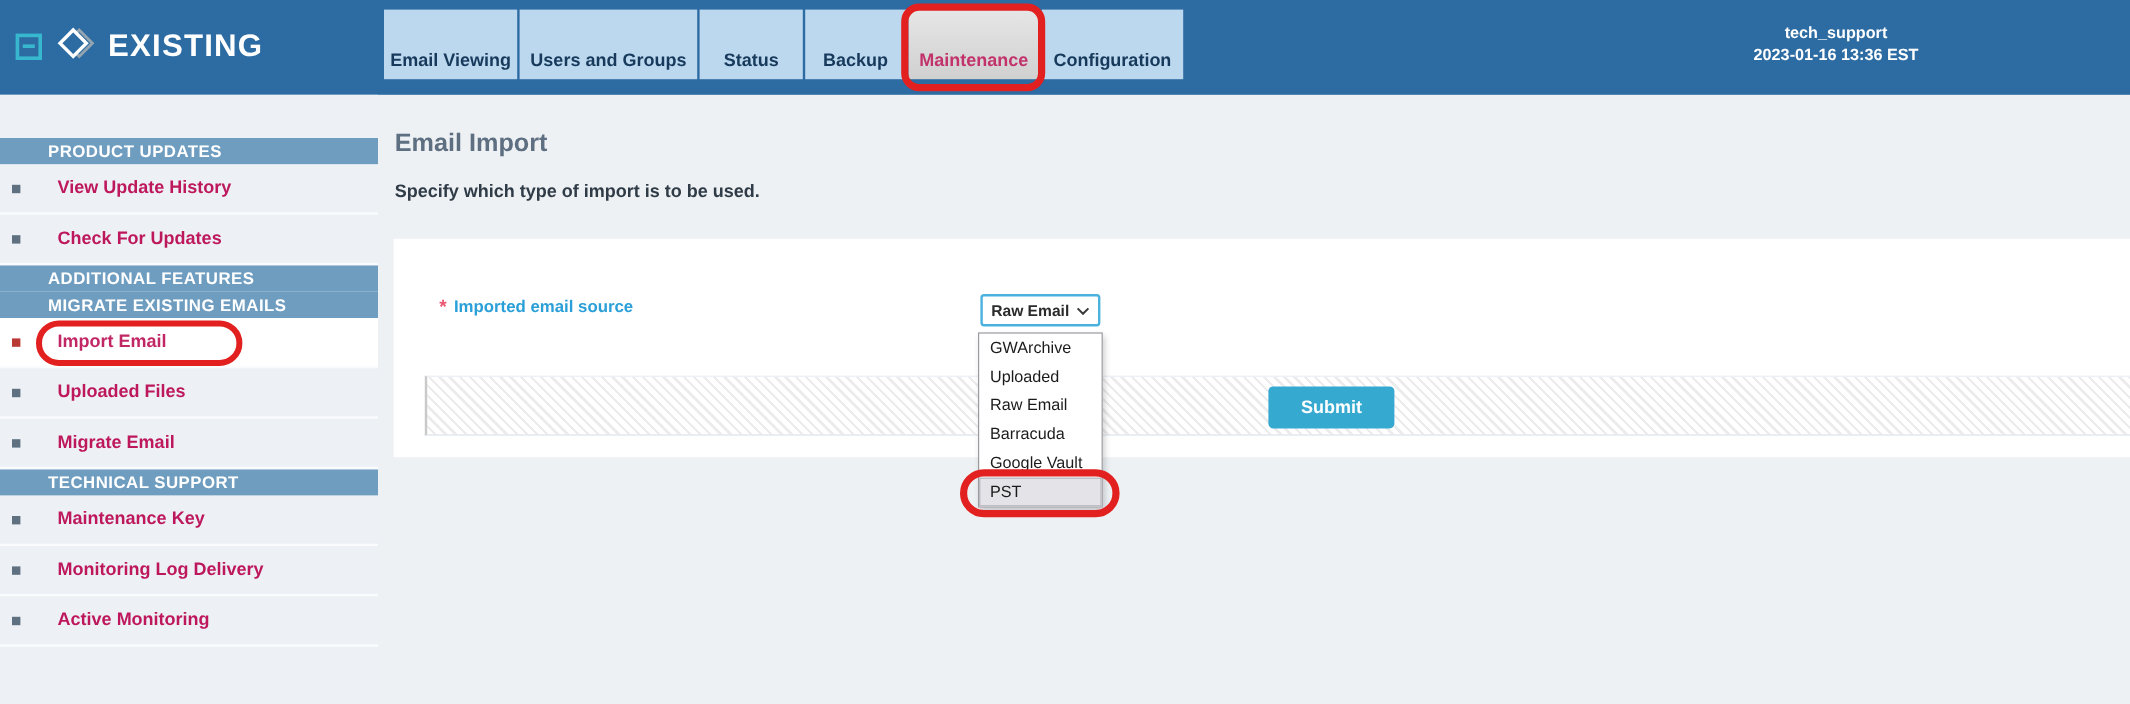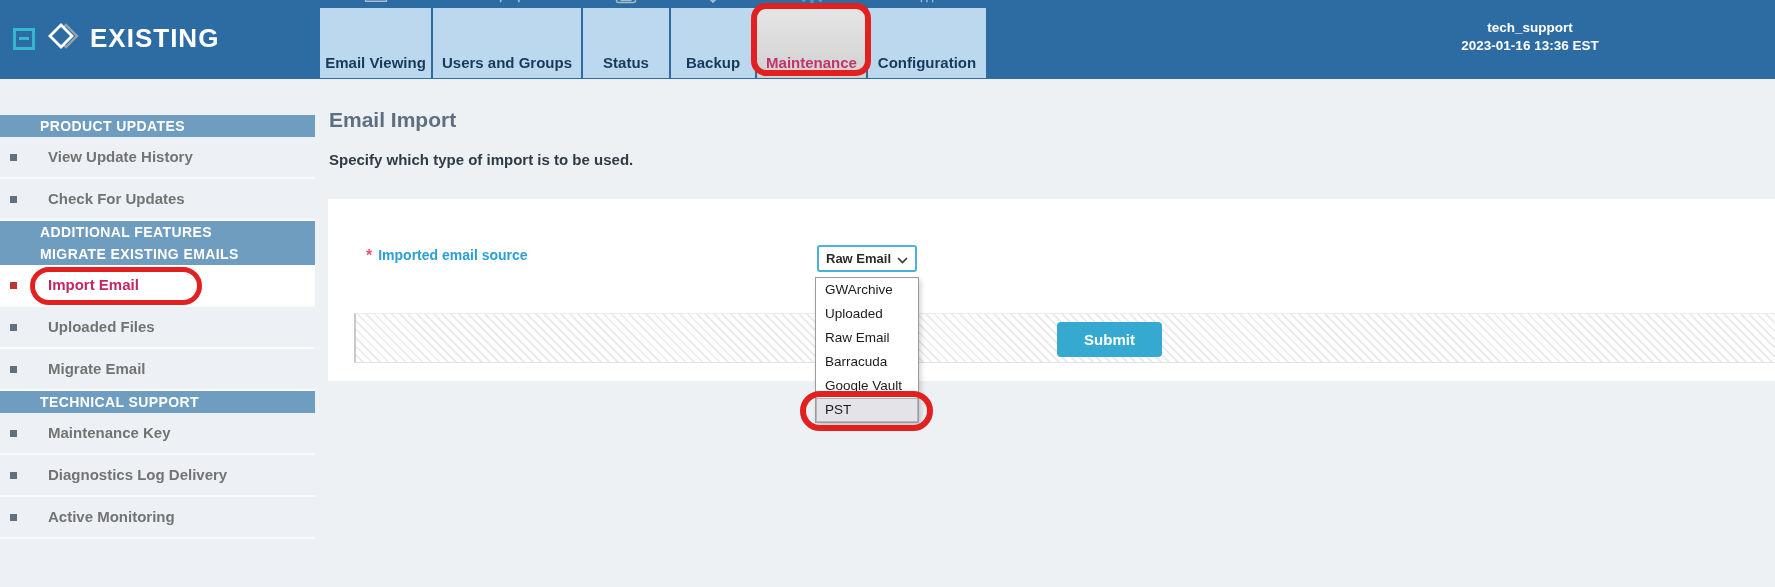--- a/index.html
+++ b/index.html
@@ -7,31 +7,31 @@
   body { font-family:"Liberation Sans", sans-serif; }
   #screen { position:relative; width:1775px; height:587px; background:#eef1f4; overflow:hidden; }
 
   
   .header { position:absolute; left:0; top:0; width:1775px; height:79px; background:#2d6ca3; }
   .collapse-btn { position:absolute; left:13px; top:28px; width:22px; height:22px; border:3px solid #38b8ce; }
   .collapse-btn .minus { position:absolute; left:3px; top:6px; width:10px; height:3px; background:#38b8ce; }
   .logo-wrap { position:absolute; left:44px; top:13px; display:flex; align-items:center; }
   .brand { color:#ffffff; font-size:26px; font-weight:700; letter-spacing:1px; margin-left:8px; line-height:50px; }
   .nav-tabs { position:absolute; left:320px; top:8px; height:71px; display:flex; gap:2px; }
-  .tab { height:70px; background:#bcd8ee; display:flex; flex-direction:column; justify-content:flex-end; align-items:center; padding-bottom:7px; cursor:pointer;gap:45px; }
+  .tab { height:58px; background:#bcd8ee; display:flex; flex-direction:column; justify-content:flex-end; align-items:center; padding-bottom:7px; cursor:pointer;gap:45px; }
   .tab.active { background:linear-gradient(#e6e6e6,#d0d0d0); }
   .tab-icon { display:block; height:30px; margin-bottom:2px; }
   .tab-label { font-size:15px; font-weight:700; color:#17395c; white-space:nowrap; }
   .tab.active .tab-label { color:#c2336b; }
   .user-info { position:absolute; left:1400px; top:19px; width:260px; text-align:center; color:#ffffff; font-size:13.5px; font-weight:600; line-height:18px; }
 
   
   .sidebar { position:absolute; left:0; top:79px; width:315px; height:564px; background:#edf1f5; padding-top:36px; }
   .side-band { height:22px; background:#6f9dc0; color:#ffffff; font-size:14px; font-weight:700; letter-spacing:.4px; line-height:22px; padding-left:40px; }
-  .side-item { position:relative; height:42px; line-height:40px; border-bottom:2px solid #fafbfd; background:#edf1f5; padding-left:48px; font-size:15px; font-weight:700; color:#737373; cursor:pointer; }
+  .side-item { position:relative; height:42px; line-height:40px; border-bottom:2px solid #fafbfd; background:#edf1f5; padding-left:48px; font-size:15px; font-weight:700; color:#be185d; cursor:pointer; }
   .side-item .bullet { position:absolute; left:10px; top:17px; width:7px; height:7px; background:#5f7081; }
   .side-item.active { background:#ffffff; color:#c22765; }
   .side-item.active .bullet { background:#b93a34; }
 
   
   .main { position:absolute; left:315px; top:79px; width:1460px; height:508px; }
   .page-title { margin:29px 0 0 14px; font-size:21px; font-weight:700; color:#5d6f80; }
   .page-subtitle { margin:19px 0 0 14px; font-size:15px; font-weight:700; color:#2f3b46; }
   .panel { position:absolute; left:13px; top:120px; width:calc(100% - 13px); height:182px; background:#ffffff; }
   .field-label { position:absolute; left:38px; top:48px; font-size:14px; font-weight:700; color:#2a9fd8; }
@@ -146,21 +146,21 @@
       <div class="side-band">PRODUCT UPDATES</div>
       <div class="side-item"><span class="bullet"></span><span>View Update History</span></div>
       <div class="side-item"><span class="bullet"></span><span>Check For Updates</span></div>
       <div class="side-band">ADDITIONAL FEATURES</div>
       <div class="side-band">MIGRATE EXISTING EMAILS</div>
       <div class="side-item active"><span class="bullet"></span><span>Import Email</span><div class="annotation ann-import"></div></div>
       <div class="side-item"><span class="bullet"></span><span>Uploaded Files</span></div>
       <div class="side-item"><span class="bullet"></span><span>Migrate Email</span></div>
       <div class="side-band">TECHNICAL SUPPORT</div>
       <div class="side-item"><span class="bullet"></span><span>Maintenance Key</span></div>
-      <div class="side-item"><span class="bullet"></span><span>Diagnostics Log Delivery</span></div>
+      <div class="side-item"><span class="bullet"></span><span>Monitoring Log Delivery</span></div>
       <div class="side-item"><span class="bullet"></span><span>Active Monitoring</span></div>
     </div>
 
   <div class="main">
     <div class="page-title">Email Import</div>
     <div class="page-subtitle">Specify which type of import is to be used.</div>
 
     <div class="panel">
       <div class="field-label">
         <span class="req">*</span><span>Imported email source</span>

